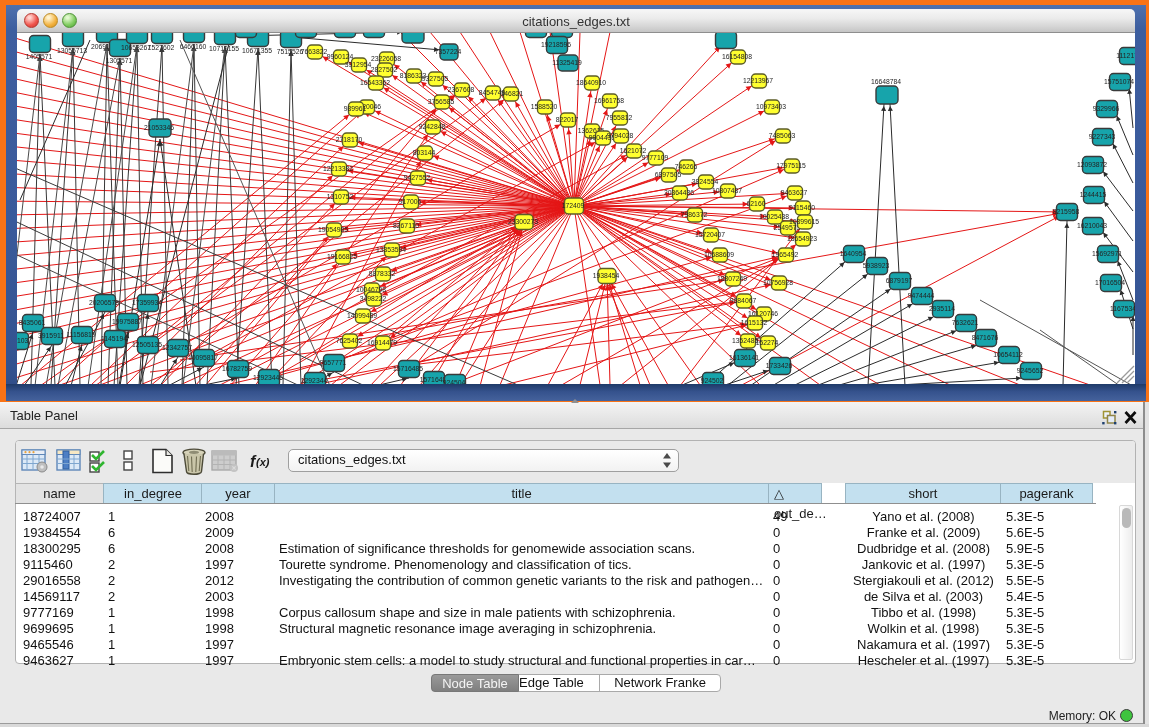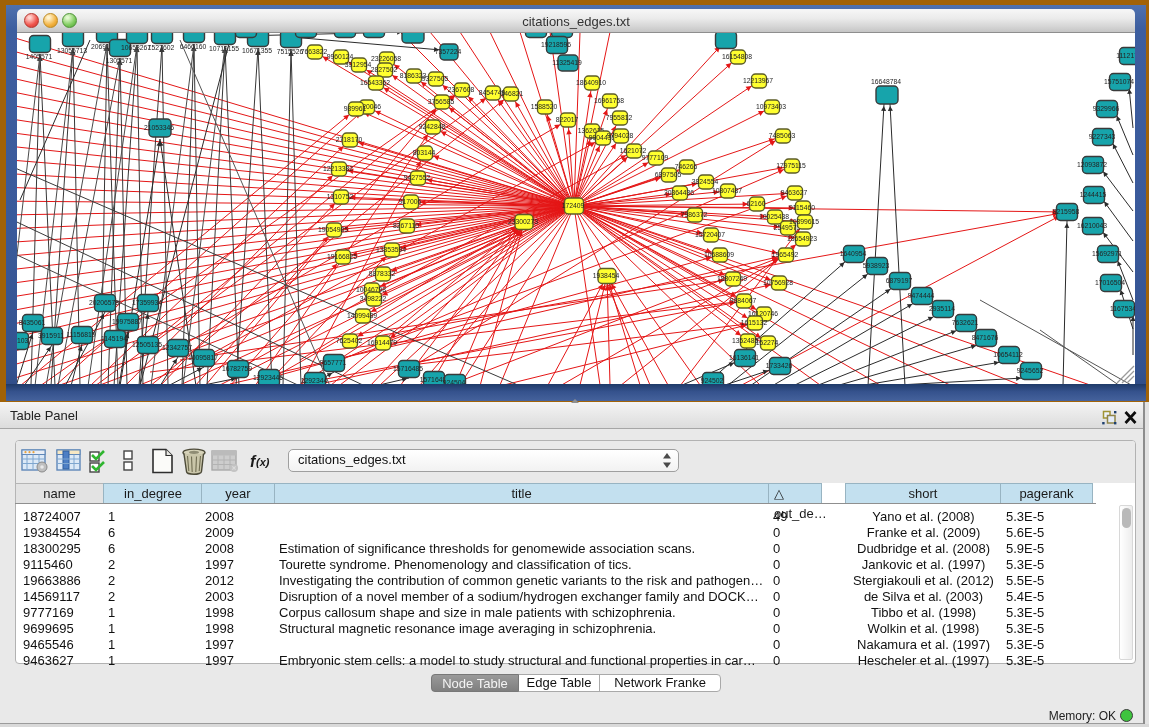--- a/index.html
+++ b/index.html
@@ -1,15 +1,15 @@
 <!DOCTYPE html>
 <html><head><meta charset="utf-8"><style>
 * { margin:0; padding:0; box-sizing:border-box; }
 body { font-family:"Liberation Sans", sans-serif; }
-#page { position:relative; width:1149px; height:727px; background:#a16207; overflow:hidden; }
+#page { position:relative; width:1149px; height:727px; background:#f97316; overflow:hidden; }
 #winframe { position:absolute; left:6px; top:5px; width:1140px; height:396px;
   background:linear-gradient(180deg,#4f71ae 0%,#3d5e9f 6%,#3a5a9b 55%,#33528f 92%,#2e4a83 100%); }
 #titlebar { position:absolute; left:17px; top:9px; width:1118px; height:24px;
   background:linear-gradient(180deg,#f7f7f7 0%,#ebebeb 40%,#d8d8d8 72%,#c5c5c5 100%);
   border-bottom:1px solid #8e8e8e; border-radius:5px 5px 0 0; }
 #titlebar .tl { position:absolute; top:4px; width:15px; height:15px; border-radius:50%; }
 #title { position:absolute; top:5px; left:0; width:100%; text-align:center; font-size:13px; color:#333; }
 #canvas { position:absolute; left:17px; top:33px; width:1118px; height:351px; background:#ffffff; overflow:hidden; }
 .row span { position:absolute; font-size:13px; color:#111; white-space:nowrap; }
 .row { position:absolute; left:0; top:0; width:1149px; height:16px; }
@@ -857,33 +857,32 @@
 <div class="row" style="top:557px">
 <span style="left:23px">9115460</span>
       <span style="left:108px">2</span>
       <span style="left:205px">1997</span>
 <span style="left:279px">Tourette syndrome. Phenomenology and classification of tics.</span>
       <span style="left:773px">0</span>
 <span class="ctr" style="left:846px;width:155px">Jankovic et al. (1997)</span>
       <span style="left:1006px">5.3E-5</span>
     </div>
 <div class="row" style="top:573px">
-<span style="left:23px">19663886</span>
+<span style="left:23px">29016558</span>
       <span style="left:108px">2</span>
       <span style="left:205px">2012</span>
 <span style="left:279px">Investigating the contribution of common genetic variants to the risk and pathogen…</span>
       <span style="left:773px">0</span>
 <span class="ctr" style="left:846px;width:155px">Stergiakouli et al. (2012)</span>
       <span style="left:1006px">5.5E-5</span>
     </div>
 <div class="row" style="top:589px">
 <span style="left:23px">14569117</span>
       <span style="left:108px">2</span>
       <span style="left:205px">2003</span>
-<span style="left:279px">Disruption of a novel member of a sodium/hydrogen exchanger family and DOCK…</span>
       <span style="left:773px">0</span>
 <span class="ctr" style="left:846px;width:155px">de Silva et al. (2003)</span>
       <span style="left:1006px">5.4E-5</span>
     </div>
 <div class="row" style="top:605px">
 <span style="left:23px">9777169</span>
       <span style="left:108px">1</span>
       <span style="left:205px">1998</span>
 <span style="left:279px">Corpus callosum shape and size in male patients with schizophrenia.</span>
       <span style="left:773px">0</span>
@@ -915,21 +914,21 @@
       <span style="left:773px">0</span>
 <span class="ctr" style="left:846px;width:155px">Hescheler et al. (1997)</span>
       <span style="left:1006px">5.3E-5</span>
     </div>
 
 <div style="position:absolute;left:1119px;top:505px;width:14px;height:155px;background:linear-gradient(90deg,#ffffff,#ededed);border:1px solid #d8d8d8;border-radius:2px"></div>
 <div style="position:absolute;left:1122px;top:508px;width:9px;height:20px;background:#b9b9b9;border-radius:5px"></div>
 
 <div style="position:absolute;left:431px;top:674px;width:290px;height:18px;background:#ffffff;border:1px solid #a9a9a9;border-radius:4px"></div>
 <div style="position:absolute;left:431px;top:674px;width:88px;height:18px;background:linear-gradient(180deg,#9a9a9a,#7f7f7f);border:1px solid #787878;border-radius:4px 0 0 4px;color:#f4f4f4;font-size:13px;text-align:center;line-height:17px">Node Table</div>
-<div style="position:absolute;left:519px;top:674px;width:81px;height:18px;border-right:1px solid #a9a9a9;color:#111;font-size:13px;text-align:center;line-height:17px">Edge Table</div>
+<div style="position:absolute;left:519px;top:674px;width:81px;height:18px;border-right:1px solid #a9a9a9;color:#111;font-size:13px;line-height:17px">Edge Table</div>
 <div style="position:absolute;left:600px;top:674px;width:120px;height:18px;color:#111;font-size:13px;text-align:center;line-height:17px">Network Franke</div>
 
 <div style="position:absolute;right:33px;top:709px;font-size:12px;color:#222">Memory: OK</div>
 <div style="position:absolute;left:1120px;top:709px;width:13px;height:13px;border-radius:50%;background:#3ec43e;border:1.5px solid #3c3c3c"></div>
 <div style="position:absolute;left:0;top:723px;width:1149px;height:1px;background:#9b9b9b"></div>
 <div style="position:absolute;left:0;top:724px;width:1149px;height:3px;background:#d9d9d9"></div>
 <div style="position:absolute;left:1143px;top:402px;width:2px;height:322px;background:#8d8d8d"></div>
 <div style="position:absolute;left:1145px;top:402px;width:4px;height:322px;background:#e3e3e3"></div>
 
 </div>

